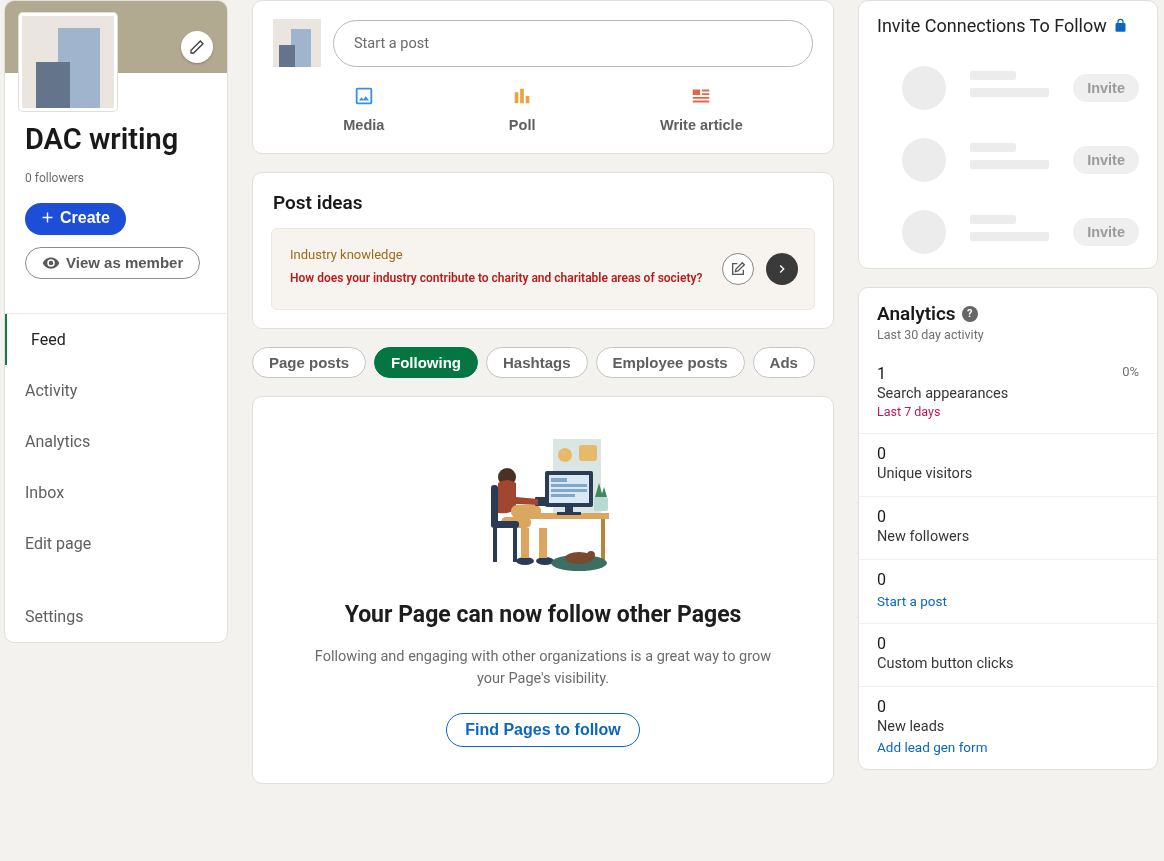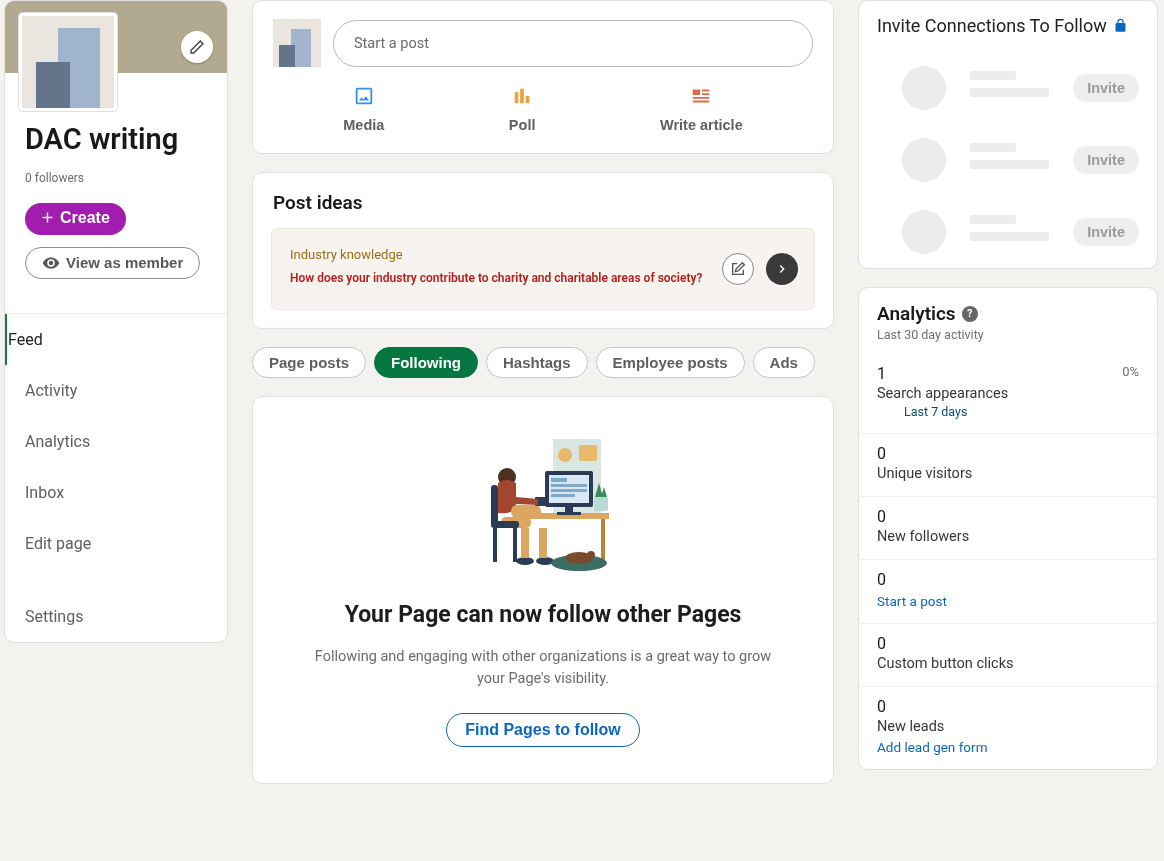--- a/index.html
+++ b/index.html
@@ -80,21 +80,21 @@
   }
   .followers {
     font-size: 12px;
     color: #00000099;
     margin-bottom: 18px;
   }
   .btn-create {
     display: inline-flex;
     align-items: center;
     gap: 4px;
-    background: #a21caf;
+    background: #1d4ed8;
     border: none;
     color: #fff;
     font-weight: 600;
     font-size: 16px;
     padding: 6px 16px 8px 14px;
     border-radius: 20px;
     cursor: pointer;
     margin-bottom: 12px;
   }
   .btn-viewas {
@@ -116,21 +116,21 @@
   }
   .side-nav-item {
     padding: 16px 20px;
     font-size: 16px;
     color: #5f5f5f;
     cursor: pointer;
   }
   .side-nav-item.active {
     color: #177943;
     border-left: 2px solid #177943;
-    padding-left: 1px;
+    padding-left: 24px;
     font-weight: 400;
     color: #222;
   }
   .side-nav .spacer { height: 22px; }
 
   
   .main { flex: 1; min-width: 0; }
   .card {
     background: #fff;
     border: 1px solid #e0dfdd;
@@ -254,21 +254,21 @@
     padding: 6px 14px; border-radius: 16px; font-weight: 600; font-size: 14.5px; cursor: default;
   }
   .analytics-head { padding: 14px 18px 2px; display: flex; align-items: center; gap: 6px; }
   .analytics-head h3 { font-size: 19px; font-weight: 600; }
   .analytics-sub { font-size: 12.5px; color: #707070; padding: 0 18px 12px; }
   .metric { padding: 10px 18px 14px; }
   .metric + .metric { border-top: 1px solid #f1f1f1; }
   .metric-top { display: flex; justify-content: space-between; font-size: 16px; font-weight: 400; }
   .metric-pct { font-size: 13px; color: #707070; }
   .metric-label { font-size: 14.5px; color: #363636; margin-top: 2px; }
-  .metric-extra { font-size: 12.5px; color: #0c4a6e; margin-top: 2px; margin-left: 27px; }
+  .metric-extra { font-size: 12.5px; color: #be185d; margin-top: 2px; }
   .metric-link { font-size: 13.5px; color: #0a66c2; margin-top: 4px; display: inline-block; cursor: pointer; }
   .help-badge {
     width: 16px; height: 16px; border-radius: 50%; background: #666; color: #fff;
     font-size: 11px; font-weight: 700; display: inline-flex; align-items: center; justify-content: center;
   }
 
   svg { display: block; }
 </style>
 </head>
 <body>

